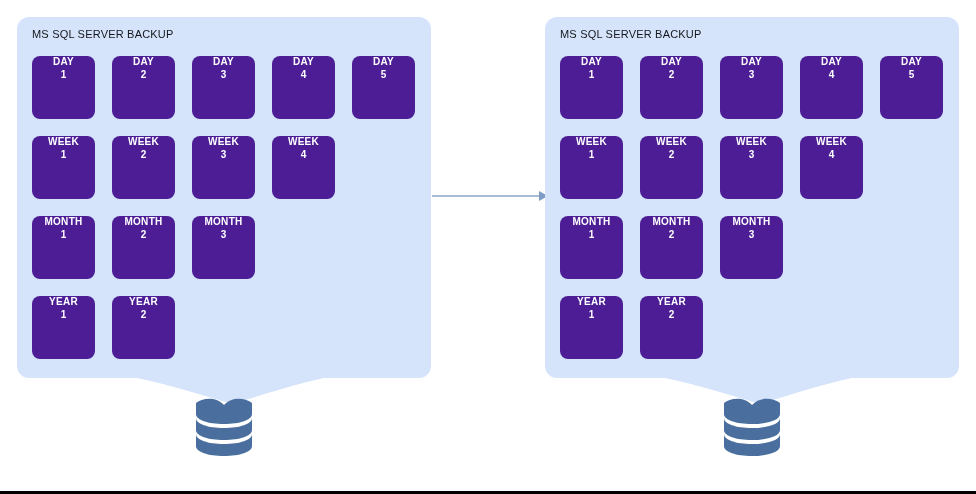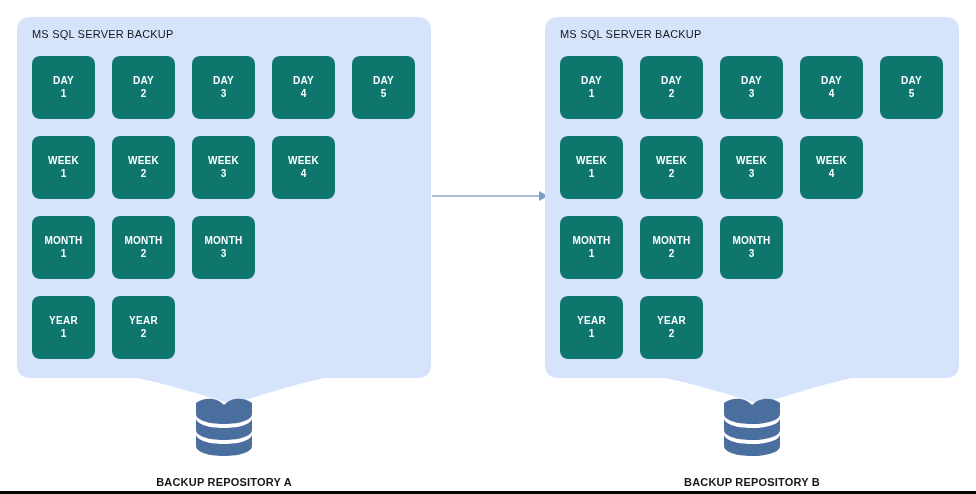--- a/index.html
+++ b/index.html
@@ -64,27 +64,26 @@
   }
   .tile-row {
     position: relative;
     height: 80px;
   }
   .tile {
     position: absolute;
     top: 0;
     width: 63px;
     height: 63px;
-    background: #0f766e;
+    background: #4c1d95;
     border-radius: 8px;
     color: #ffffff;
     display: flex;
     flex-direction: column;
     align-items: center;
-    justify-content: center;
     line-height: 1.25;
   }
   .tile-label {
     font-size: 10px;
     font-weight: bold;
     letter-spacing: 0.3px;
   }
   .tile-index {
     font-size: 10px;
     font-weight: bold;
@@ -213,21 +212,20 @@
     </svg>
 
     <svg class="db-icon" viewBox="0 0 64 66" xmlns="http://www.w3.org/2000/svg">
       <g fill="#4a6f9e">
         <path d="M32 11 C24 2 10 4 4 9 L4 20 C4 26 16 30 32 30 C48 30 60 26 60 20 L60 9 C54 4 40 2 32 11 Z"></path>
         <path d="M4 24 L4 36 C4 42 16 46 32 46 C48 46 60 42 60 36 L60 24 C60 30 48 34 32 34 C16 34 4 30 4 24 Z"></path>
         <path d="M4 40 L4 52 C4 58 16 62 32 62 C48 62 60 58 60 52 L60 40 C60 46 48 50 32 50 C16 50 4 46 4 40 Z"></path>
       </g>
     </svg>
 
-    <div class="repo-label">BACKUP REPOSITORY A</div>
   </div>
 
   <svg class="connector" viewBox="0 0 118 20" xmlns="http://www.w3.org/2000/svg">
     <line x1="1" y1="10" x2="108" y2="10" stroke="#a8bcd4" stroke-width="2"></line>
     <path d="M108 5 L117 10 L108 15 Z" fill="#7f9dc4"></path>
   </svg>
 
   <div class="group right">
 
     <div class="panel">
@@ -305,17 +303,16 @@
     </svg>
 
     <svg class="db-icon" viewBox="0 0 64 66" xmlns="http://www.w3.org/2000/svg">
       <g fill="#4a6f9e">
         <path d="M32 11 C24 2 10 4 4 9 L4 20 C4 26 16 30 32 30 C48 30 60 26 60 20 L60 9 C54 4 40 2 32 11 Z"></path>
         <path d="M4 24 L4 36 C4 42 16 46 32 46 C48 46 60 42 60 36 L60 24 C60 30 48 34 32 34 C16 34 4 30 4 24 Z"></path>
         <path d="M4 40 L4 52 C4 58 16 62 32 62 C48 62 60 58 60 52 L60 40 C60 46 48 50 32 50 C16 50 4 46 4 40 Z"></path>
       </g>
     </svg>
 
-    <div class="repo-label">BACKUP REPOSITORY B</div>
   </div>
 
   <div class="bottom-rule"></div>
 </div>
 
 </body></html>

